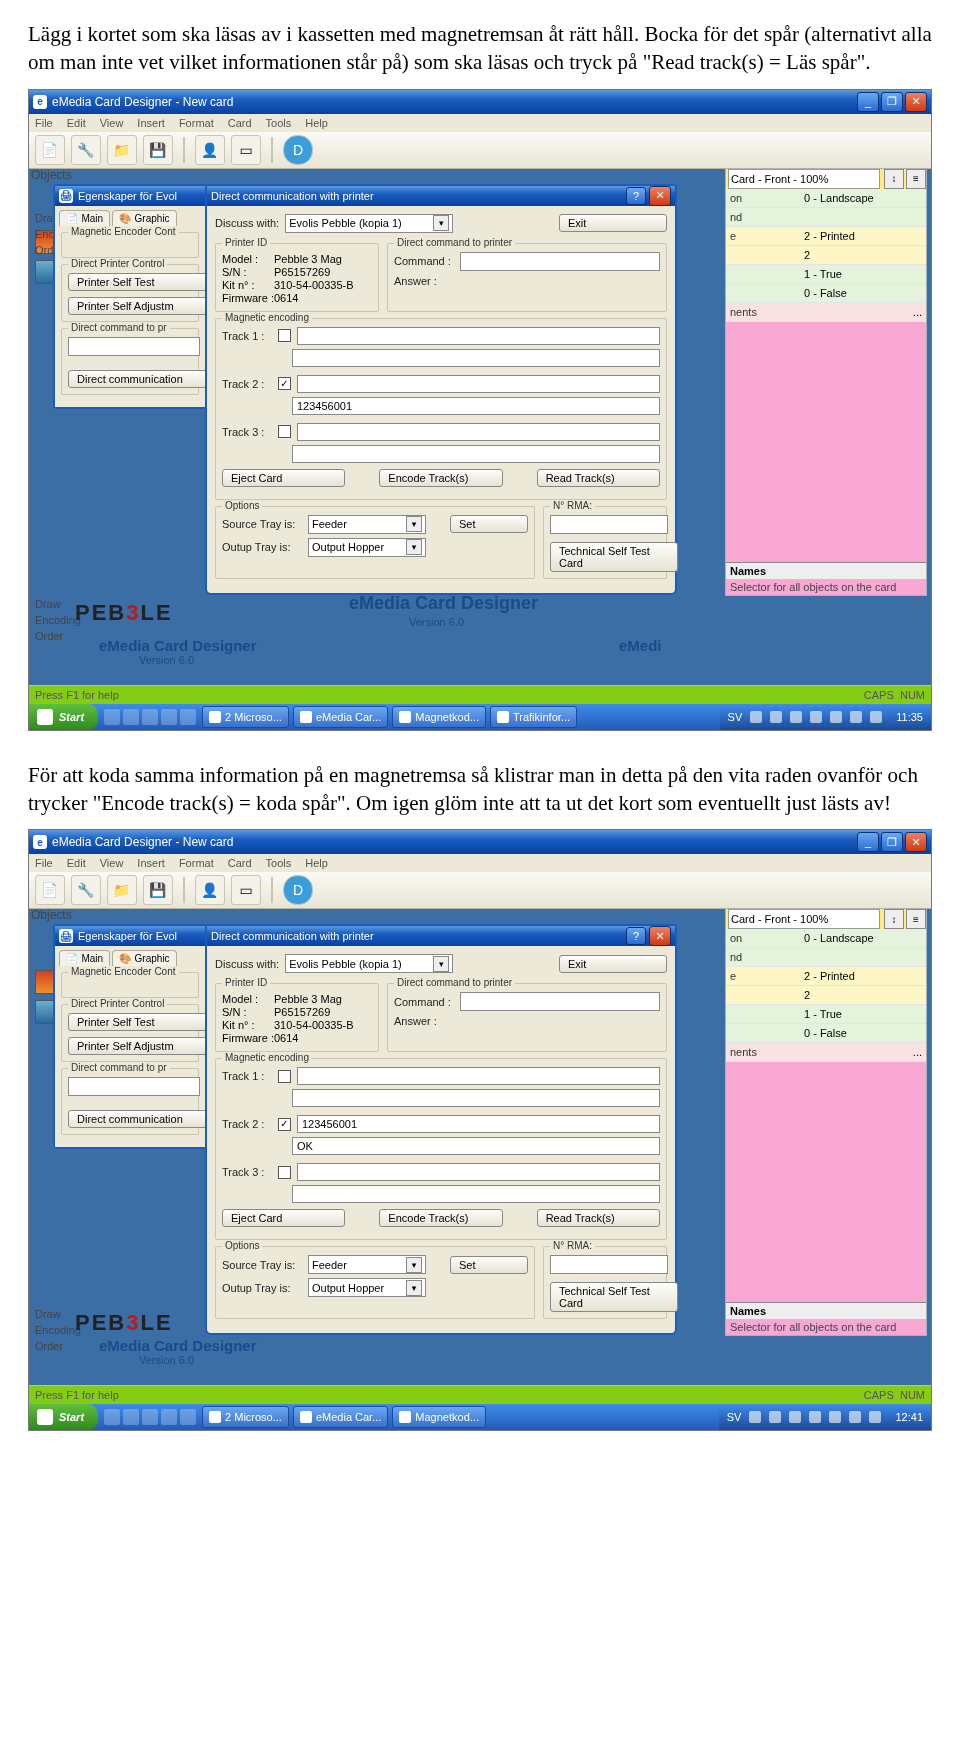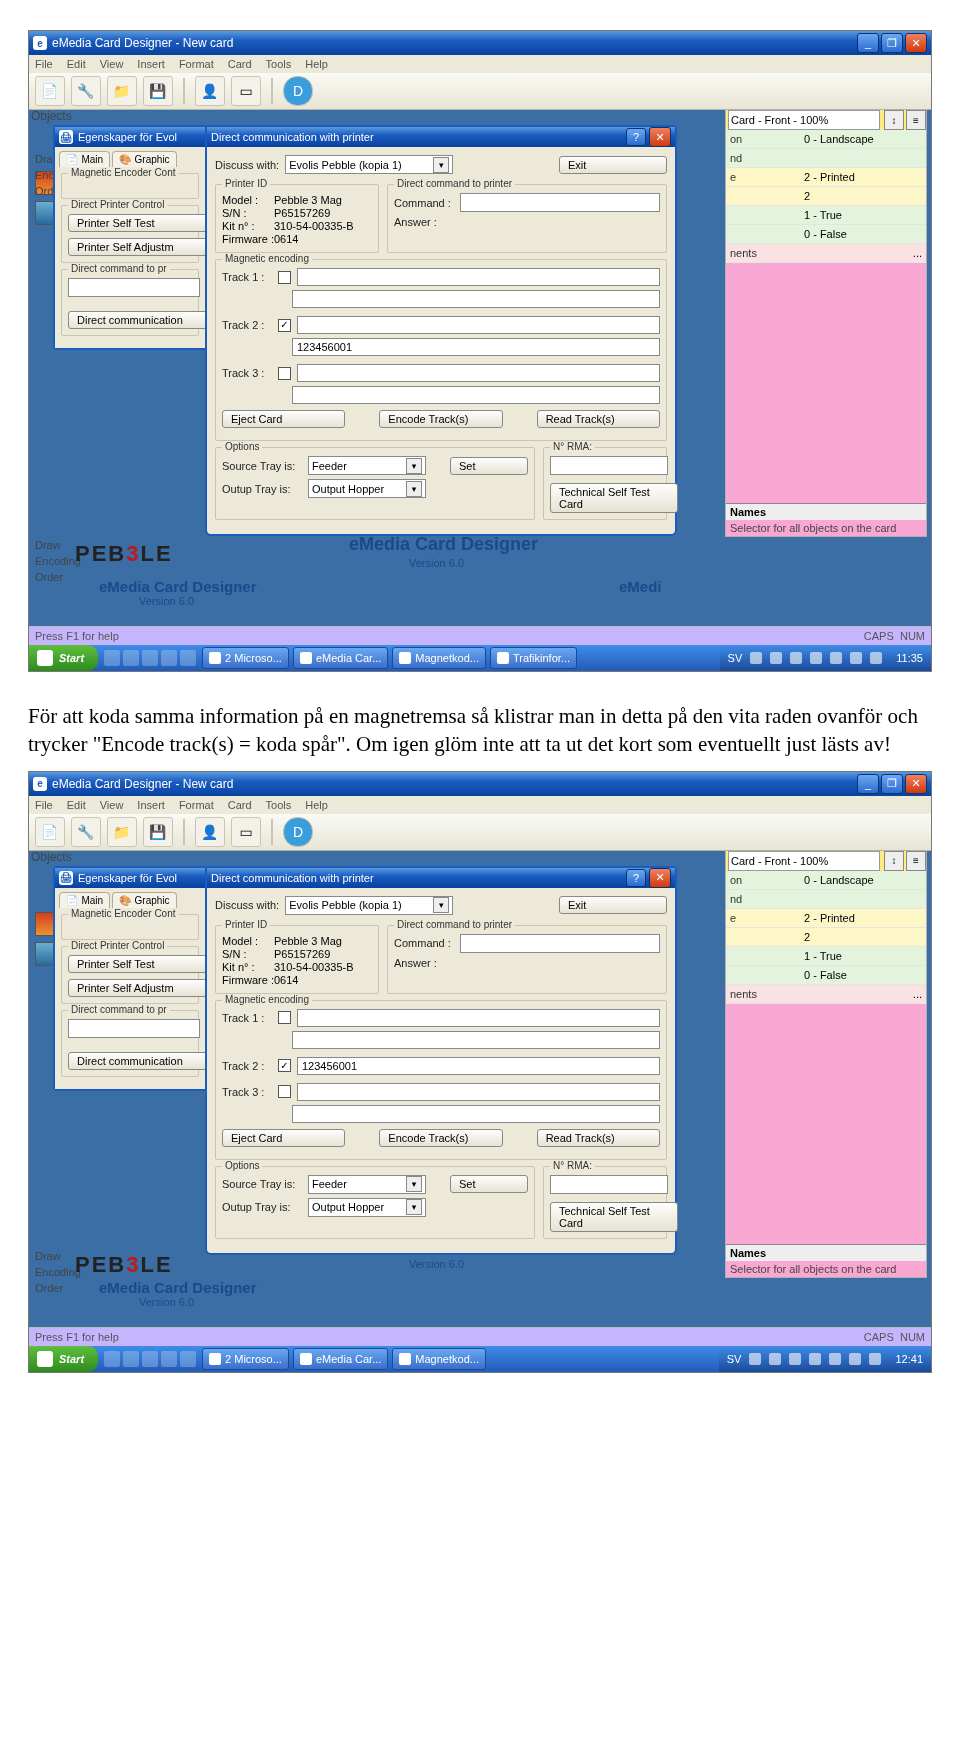--- a/index.html
+++ b/index.html
@@ -70,39 +70,40 @@
   .sel{display:flex;align-items:center;justify-content:space-between;gap:4px}
   .sel .ar{width:14px;height:14px;border:1px solid #888;background:#eee;display:flex;align-items:center;justify-content:center;font-size:9px}
   .kv{display:flex;margin:1px 0}
   .kv .kk{width:52px}
   .chk{width:11px;height:11px;border:1px solid #555;background:#fff;display:inline-flex;align-items:center;justify-content:center;font-size:10px;line-height:1}
   .tr-input{flex:1;border:1px solid #888;background:#fff;height:16px;display:flex;align-items:center;padding:0 4px}
   .btnrow{display:flex;justify-content:center;gap:34px;margin:6px 0}
   .btnrow .btn{width:110px}
 
   
-  .status{position:absolute;left:0;right:0;bottom:26px;height:18px;background:#c4b5fd;border-top:1px solid #bbb;display:flex;align-items:center;padding:0 6px;font-size:11px;color:#555;justify-content:space-between}
+  .status{position:absolute;left:0;right:0;bottom:26px;height:18px;background:#84cc16;border-top:1px solid #bbb;display:flex;align-items:center;padding:0 6px;font-size:11px;color:#555;justify-content:space-between}
   .taskbar{position:absolute;left:0;right:0;bottom:0;height:26px;background:linear-gradient(#3f8ce8,#225bb8);display:flex;align-items:center;color:#fff;font-size:11px}
   .start{height:26px;background:linear-gradient(#5fbf3f,#2e8a1e);display:flex;align-items:center;padding:0 14px 0 8px;border-radius:0 10px 10px 0;font-weight:bold;font-style:italic}
   .start .orb{width:16px;height:16px;border-radius:3px;background:#fff;margin-right:6px;display:flex;align-items:center;justify-content:center}
   .ql{display:flex;gap:3px;margin:0 6px}
   .ql .q{width:16px;height:16px;border-radius:2px;background:rgba(255,255,255,.25)}
   .task{height:20px;background:linear-gradient(#6aa8f0,#3a6ecb);border:1px solid #1a4a9a;border-radius:3px;display:flex;align-items:center;padding:0 6px;margin-right:4px;gap:4px;max-width:120px;overflow:hidden;white-space:nowrap}
   .task .ti{width:12px;height:12px;background:#fff;border-radius:2px}
   .tray{margin-left:auto;height:26px;background:linear-gradient(#3f8ce8,#1a4a9a);display:flex;align-items:center;gap:8px;padding:0 8px}
   .tray .ic{width:12px;height:12px;border-radius:2px;background:rgba(255,255,255,.6)}
   .clock{margin-left:6px}
 
   .card-thumb{position:absolute;left:6px;top:62px;width:32px;height:22px;background:linear-gradient(#d04020,#f09030);border:1px solid #555}
   .card-thumb2{position:absolute;left:6px;top:92px;width:32px;height:22px;background:linear-gradient(#6ab0d0,#2a6a9a);border:1px solid #555}
 </style>
 </head>
 <body>
 
 <div class="doc">
+  <p class="para">Lägg i kortet som ska läsas av i kassetten med magnetremsan åt rätt håll. Bocka för det spår (alternativt alla om man inte vet vilket informationen står på) som ska läsas och tryck på "Read track(s) = Läs spår".</p>
 
   <div class="shot">
     <div class="titlebar">
       <span class="ico">e</span>
       <span class="t">eMedia Card Designer - New card</span>
       <div class="winbtns">
         <div class="winbtn">_</div>
         <div class="winbtn">❐</div>
         <div class="winbtn close">✕</div>
       </div>
@@ -541,20 +542,24 @@
               </div>
             <div class="frow" style="margin-top:2px">
                 <span style="width:64px"></span>
                 <div class="tr-input"></div>
               </div>
             <div class="frow" style="margin-top:8px">
                 <span class="lbl" style="width:50px">Track 2 :</span>
                 <span class="chk">✓</span>
                 <div class="tr-input">123456001</div>
               </div>
+            <div class="frow" style="margin-top:2px">
+                <span style="width:64px"></span>
+                <div class="tr-input">OK</div>
+              </div>
             <div class="frow" style="margin-top:8px">
                 <span class="lbl" style="width:50px">Track 3 :</span>
                 <span class="chk"></span>
                 <div class="tr-input"></div>
               </div>
             <div class="frow" style="margin-top:2px">
                 <span style="width:64px"></span>
                 <div class="tr-input"></div>
               </div>
             <div class="btnrow">

